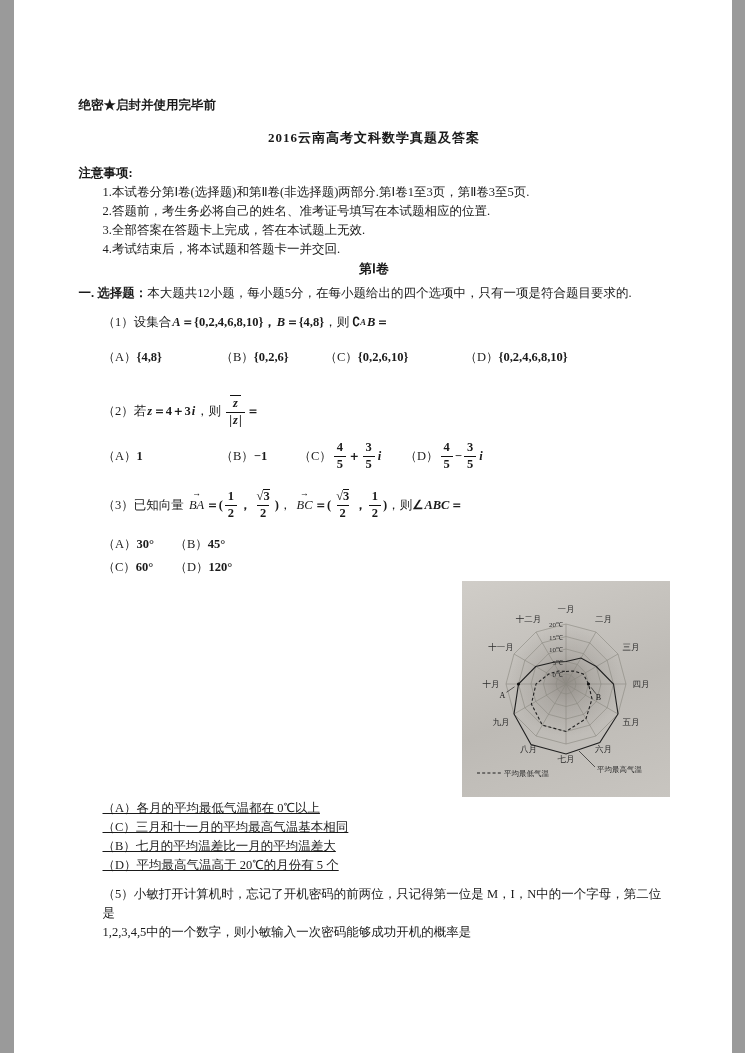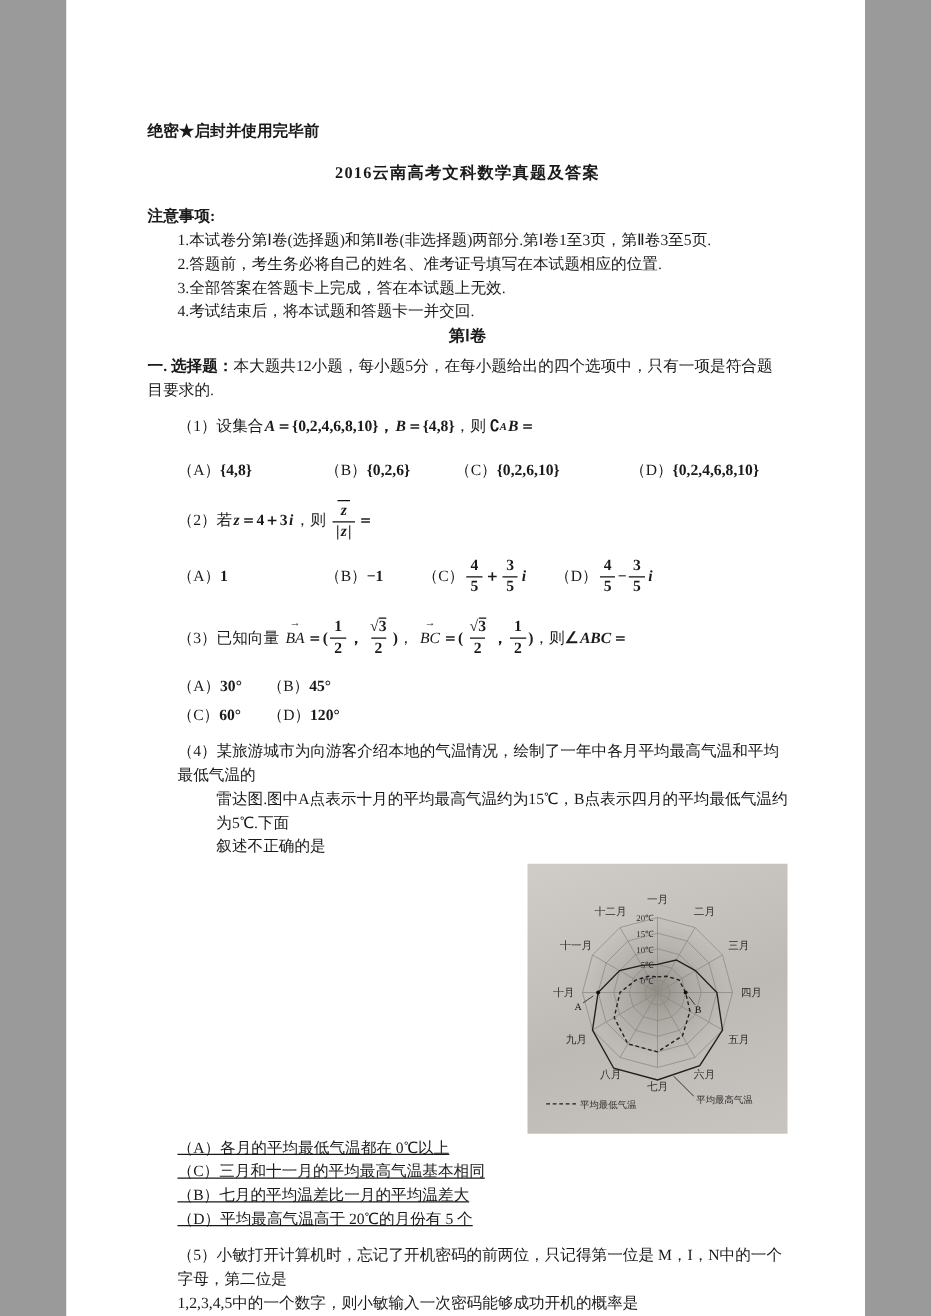--- a/index.html
+++ b/index.html
@@ -1,28 +1,28 @@
 <!DOCTYPE html>
 <html><head>
 <meta charset="utf-8">
 <style>
   *{box-sizing:border-box;}
   html,body{margin:0;padding:0;background:#9a9a9a;}
-  .page{width:639px;height:1053px;margin:0 auto;background:#ffffff;color:#1a1a1a;
+  .page{width:718px;height:1053px;margin:0 auto;background:#ffffff;color:#1a1a1a;
         font-family:"Liberation Serif",serif;font-size:12.5px;line-height:19px;
         padding:96px 62px 20px 65px;position:relative;overflow:hidden;}
   .secrecy{font-weight:bold;}
   .title{text-align:center;font-size:13px;font-weight:bold;margin:10px 0 14px;line-height:25px;letter-spacing:1px;}
   .notes-label{font-weight:bold;}
   .note-item{margin-left:24px;}
   .volume{text-align:center;font-weight:bold;font-size:13px;margin:0 0 6px;}
   .part-line .part-label{font-weight:bold;}
   .stem{margin-left:24px;display:flex;align-items:center;flex-wrap:nowrap;white-space:nowrap;}
   .q1-stem{margin-top:10px;}
-  .q2-stem{margin-top:12px;min-height:36px;}
+  .q2-stem{margin-top:26px;min-height:36px;}
   .q3-stem{margin-top:14px;min-height:36px;}
   .opt-row{margin-left:24px;display:flex;align-items:center;}
   .q1-opts{margin-top:16px;}
   .q2-opts{margin-top:10px;min-height:34px;}
   .q3-row1{margin-top:12px;}
   .q3-row2{margin-top:4px;}
   .opt{display:inline-flex;align-items:center;white-space:nowrap;}
   .q1-opts .opt:nth-child(1){width:118px;}
   .q1-opts .opt:nth-child(2){width:104px;}
   .q1-opts .opt:nth-child(3){width:140px;}
@@ -206,25 +206,20 @@
     <span class="opt">
         <span class="mtx">（C）</span>
         <span class="mb">60°</span>
       </span>
     <span class="opt">
         <span class="mtx">（D）</span>
         <span class="mb">120°</span>
       </span>
   </div>
 
-  <div class="q4-stem">
-    <div class="q4-line">（4）某旅游城市为向游客介绍本地的气温情况，绘制了一年中各月平均最高气温和平均最低气温的</div>
-    <div class="q4-line hang">雷达图.图中A点表示十月的平均最高气温约为15℃，B点表示四月的平均最低气温约为5℃.下面</div>
-    <div class="q4-line hang">叙述不正确的是</div>
-  </div>
 
   <div class="figure">
     <div class="photo">
       <svg viewBox="0 0 198 205" width="198" height="205" xmlns="http://www.w3.org/2000/svg">
           <line x1="99" y1="100" x2="99.0" y2="40.0" stroke="#8a8880" stroke-width="0.6"></line>
           <line x1="99" y1="100" x2="129.0" y2="48.0" stroke="#8a8880" stroke-width="0.6"></line>
           <line x1="99" y1="100" x2="151.0" y2="70.0" stroke="#8a8880" stroke-width="0.6"></line>
           <line x1="99" y1="100" x2="159.0" y2="100.0" stroke="#8a8880" stroke-width="0.6"></line>
           <line x1="99" y1="100" x2="151.0" y2="130.0" stroke="#8a8880" stroke-width="0.6"></line>
           <line x1="99" y1="100" x2="129.0" y2="152.0" stroke="#8a8880" stroke-width="0.6"></line>

